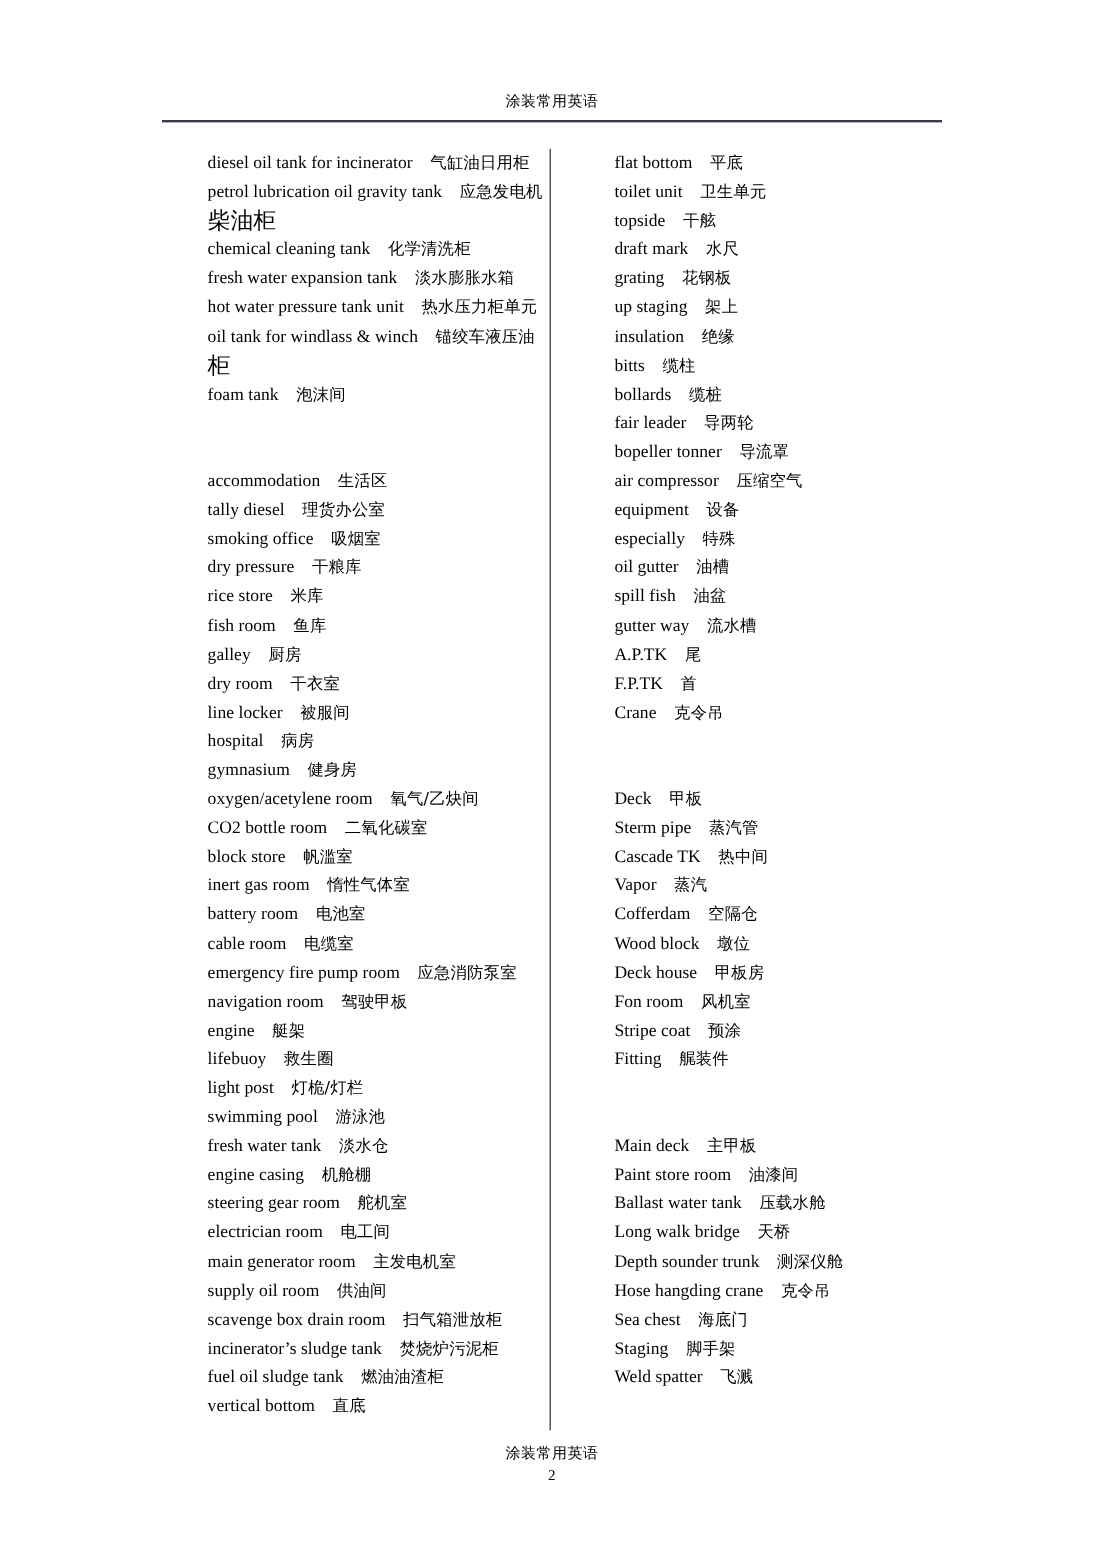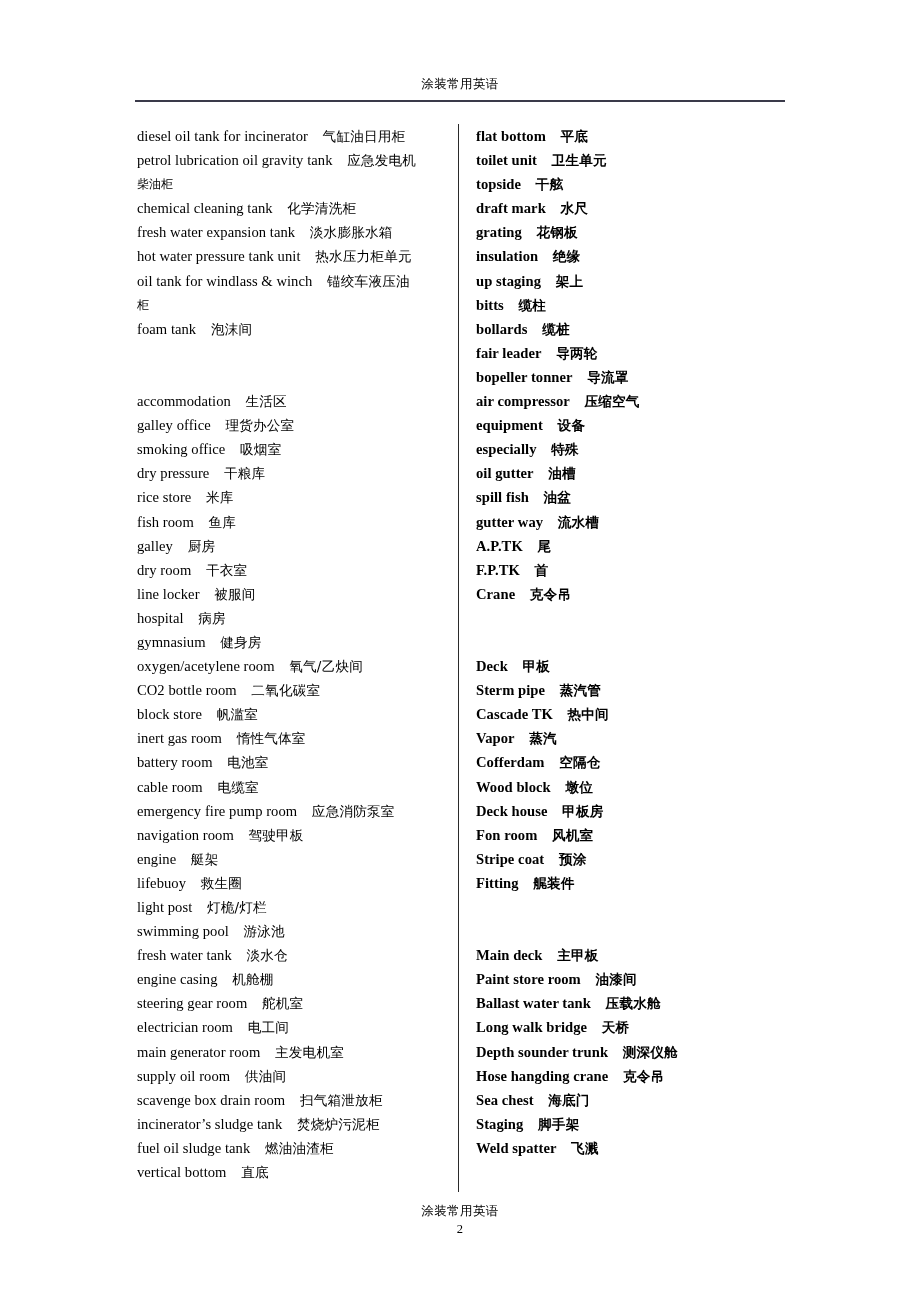--- a/index.html
+++ b/index.html
@@ -56,43 +56,44 @@
     left: 458px;
     top: 108px;
     width: 0;
     height: 1068px;
     border-left: 1.6px solid #2a2a2a;
   }
 
   .col {
     position: absolute;
     top: 0;
+    margin-left: 36px;
   }
   .col-left  { left: 137px; width: 305px; }
-  .col-right { left: 476px; width: 300px; font-weight: bold; }
+  .col-right { left: 476px; width: 300px; }
 
   .entry {
     font-size: 14.6px;
     line-height: 24.1px;
     white-space: nowrap;
     letter-spacing: 0.05px;
   }
   .entry .en {
     font-family: "Liberation Serif", "DejaVu Serif", serif;
   }
   .entry .zh {
     font-family: "DejaVu Sans", "Liberation Sans", sans-serif;
     font-size: 13.6px;
     letter-spacing: 0.2px;
   }
 
   
   .cont {
     font-family: "DejaVu Sans", "Liberation Sans", sans-serif;
-    font-size: 12px;
+    font-size: 19px;
     line-height: 24.1px;
   }
 
   
   .group-gap { height: 24.1px; }
   .group-gap.tall { height: 48.2px; }
 
   
   .footer {
     position: absolute;
@@ -129,21 +130,21 @@
         <div class="entry"><span class="en">petrol lubrication oil gravity tank</span> <span class="zh">应急发电机</span></div>
         <div class="cont">柴油柜</div>
         <div class="entry"><span class="en">chemical cleaning tank</span> <span class="zh">化学清洗柜</span></div>
         <div class="entry"><span class="en">fresh water expansion tank</span> <span class="zh">淡水膨胀水箱</span></div>
         <div class="entry"><span class="en">hot water pressure tank unit</span> <span class="zh">热水压力柜单元</span></div>
         <div class="entry"><span class="en">oil tank for windlass &amp; winch</span> <span class="zh">锚绞车液压油</span></div>
         <div class="cont">柜</div>
         <div class="entry"><span class="en">foam tank</span> <span class="zh">泡沫间</span></div>
         <div class="group-gap tall"></div>
         <div class="entry"><span class="en">accommodation</span> <span class="zh">生活区</span></div>
-        <div class="entry"><span class="en">galley office</span> <span class="zh">理货办公室</span></div>
+        <div class="entry"><span class="en">tally diesel</span> <span class="zh">理货办公室</span></div>
         <div class="entry"><span class="en">smoking office</span> <span class="zh">吸烟室</span></div>
         <div class="entry"><span class="en">dry pressure</span> <span class="zh">干粮库</span></div>
         <div class="entry"><span class="en">rice store</span> <span class="zh">米库</span></div>
         <div class="entry"><span class="en">fish room</span> <span class="zh">鱼库</span></div>
         <div class="entry"><span class="en">galley</span> <span class="zh">厨房</span></div>
         <div class="entry"><span class="en">dry room</span> <span class="zh">干衣室</span></div>
         <div class="entry"><span class="en">line locker</span> <span class="zh">被服间</span></div>
         <div class="entry"><span class="en">hospital</span> <span class="zh">病房</span></div>
         <div class="entry"><span class="en">gymnasium</span> <span class="zh">健身房</span></div>
         <div class="entry"><span class="en">oxygen/acetylene room</span> <span class="zh">氧气/乙炔间</span></div>
@@ -169,22 +170,22 @@
         <div class="entry"><span class="en">fuel oil sludge tank</span> <span class="zh">燃油油渣柜</span></div>
         <div class="entry"><span class="en">vertical bottom</span> <span class="zh">直底</span></div>
       </div>
 
     <div class="col col-right" id="right-column">
         <div class="entry"><span class="en">flat bottom</span> <span class="zh">平底</span></div>
         <div class="entry"><span class="en">toilet unit</span> <span class="zh">卫生单元</span></div>
         <div class="entry"><span class="en">topside</span> <span class="zh">干舷</span></div>
         <div class="entry"><span class="en">draft mark</span> <span class="zh">水尺</span></div>
         <div class="entry"><span class="en">grating</span> <span class="zh">花钢板</span></div>
+        <div class="entry"><span class="en">up staging</span> <span class="zh">架上</span></div>
         <div class="entry"><span class="en">insulation</span> <span class="zh">绝缘</span></div>
-        <div class="entry"><span class="en">up staging</span> <span class="zh">架上</span></div>
         <div class="entry"><span class="en">bitts</span> <span class="zh">缆柱</span></div>
         <div class="entry"><span class="en">bollards</span> <span class="zh">缆桩</span></div>
         <div class="entry"><span class="en">fair leader</span> <span class="zh">导两轮</span></div>
         <div class="entry"><span class="en">bopeller tonner</span> <span class="zh">导流罩</span></div>
         <div class="entry"><span class="en">air compressor</span> <span class="zh">压缩空气</span></div>
         <div class="entry"><span class="en">equipment</span> <span class="zh">设备</span></div>
         <div class="entry"><span class="en">especially</span> <span class="zh">特殊</span></div>
         <div class="entry"><span class="en">oil gutter</span> <span class="zh">油槽</span></div>
         <div class="entry"><span class="en">spill fish</span> <span class="zh">油盆</span></div>
         <div class="entry"><span class="en">gutter way</span> <span class="zh">流水槽</span></div>

